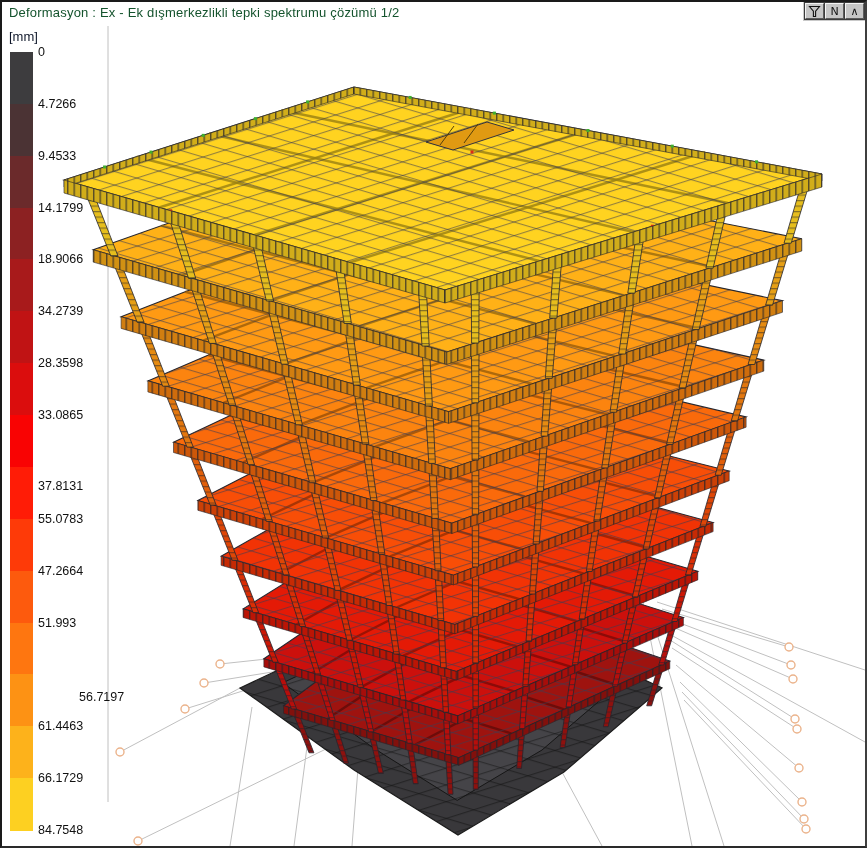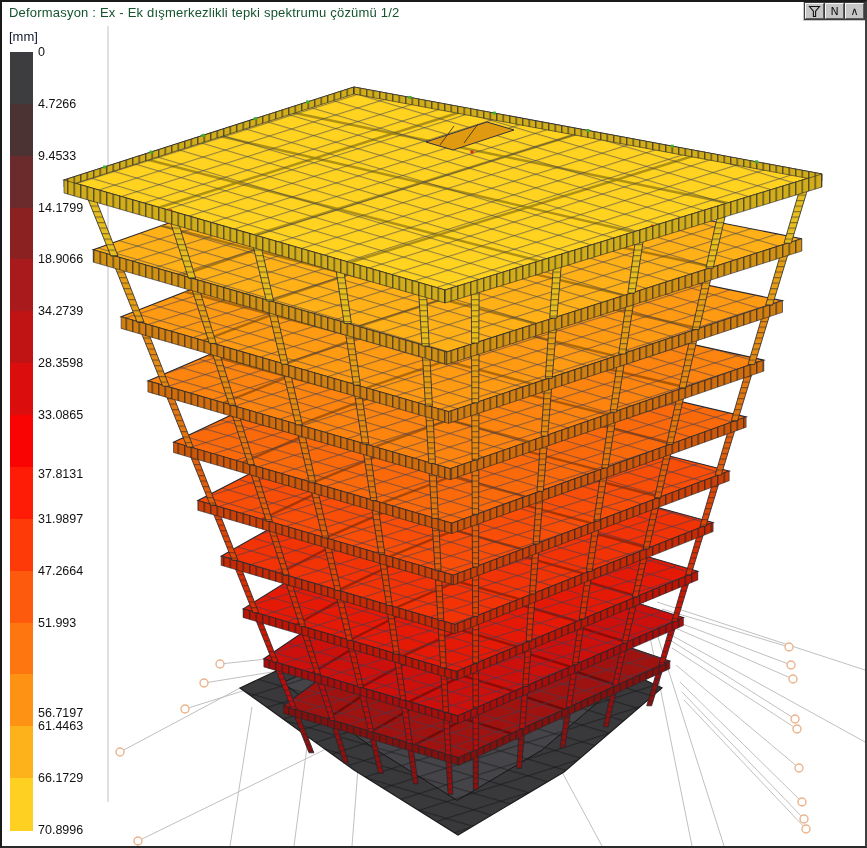--- a/index.html
+++ b/index.html
@@ -488,23 +488,23 @@
       <div class="lg-band" style="top: 724.31px; height: 52.47px; background: rgb(253, 178, 27);"></div>
       <div class="lg-band" style="top: 776.18px; height: 52.47px; background: rgb(253, 208, 33);"></div>
       <div class="lg-val" style="top: 43px;">0</div>
       <div class="lg-val" style="top: 94.87px;">4.7266</div>
       <div class="lg-val" style="top: 146.74px;">9.4533</div>
       <div class="lg-val" style="top: 198.61px;">14.1799</div>
       <div class="lg-val" style="top: 250.48px;">18.9066</div>
       <div class="lg-val" style="top: 302.35px;">34.2739</div>
       <div class="lg-val" style="top: 354.22px;">28.3598</div>
       <div class="lg-val" style="top: 406.09px;">33.0865</div>
-      <div class="lg-val" style="top: 465px; text-align: right;">37.8131</div>
-      <div class="lg-val" style="top: 509.83px;">31.9897</div>
+      <div class="lg-val" style="top: 477px; text-align: right;">37.8131</div>
+      <div class="lg-val" style="top: 509.83px;">55.0783</div>
       <div class="lg-val" style="top: 561.7px;">47.2664</div>
       <div class="lg-val" style="top: 613.57px;">51.993</div>
-      <div class="lg-val" style="top: 704px;">56.7197</div>
+      <div class="lg-val" style="top: 688px; margin-left: 41px;">56.7197</div>
       <div class="lg-val" style="top: 717.31px; text-align: center;">61.4463</div>
       <div class="lg-val" style="top: 769.18px;">66.1729</div>
-      <div class="lg-val" style="top: 821.05px;">70.8996</div>
+      <div class="lg-val" style="top: 821.05px;">84.7548</div>
     </div>
 
 </div>
 
 </body></html>

